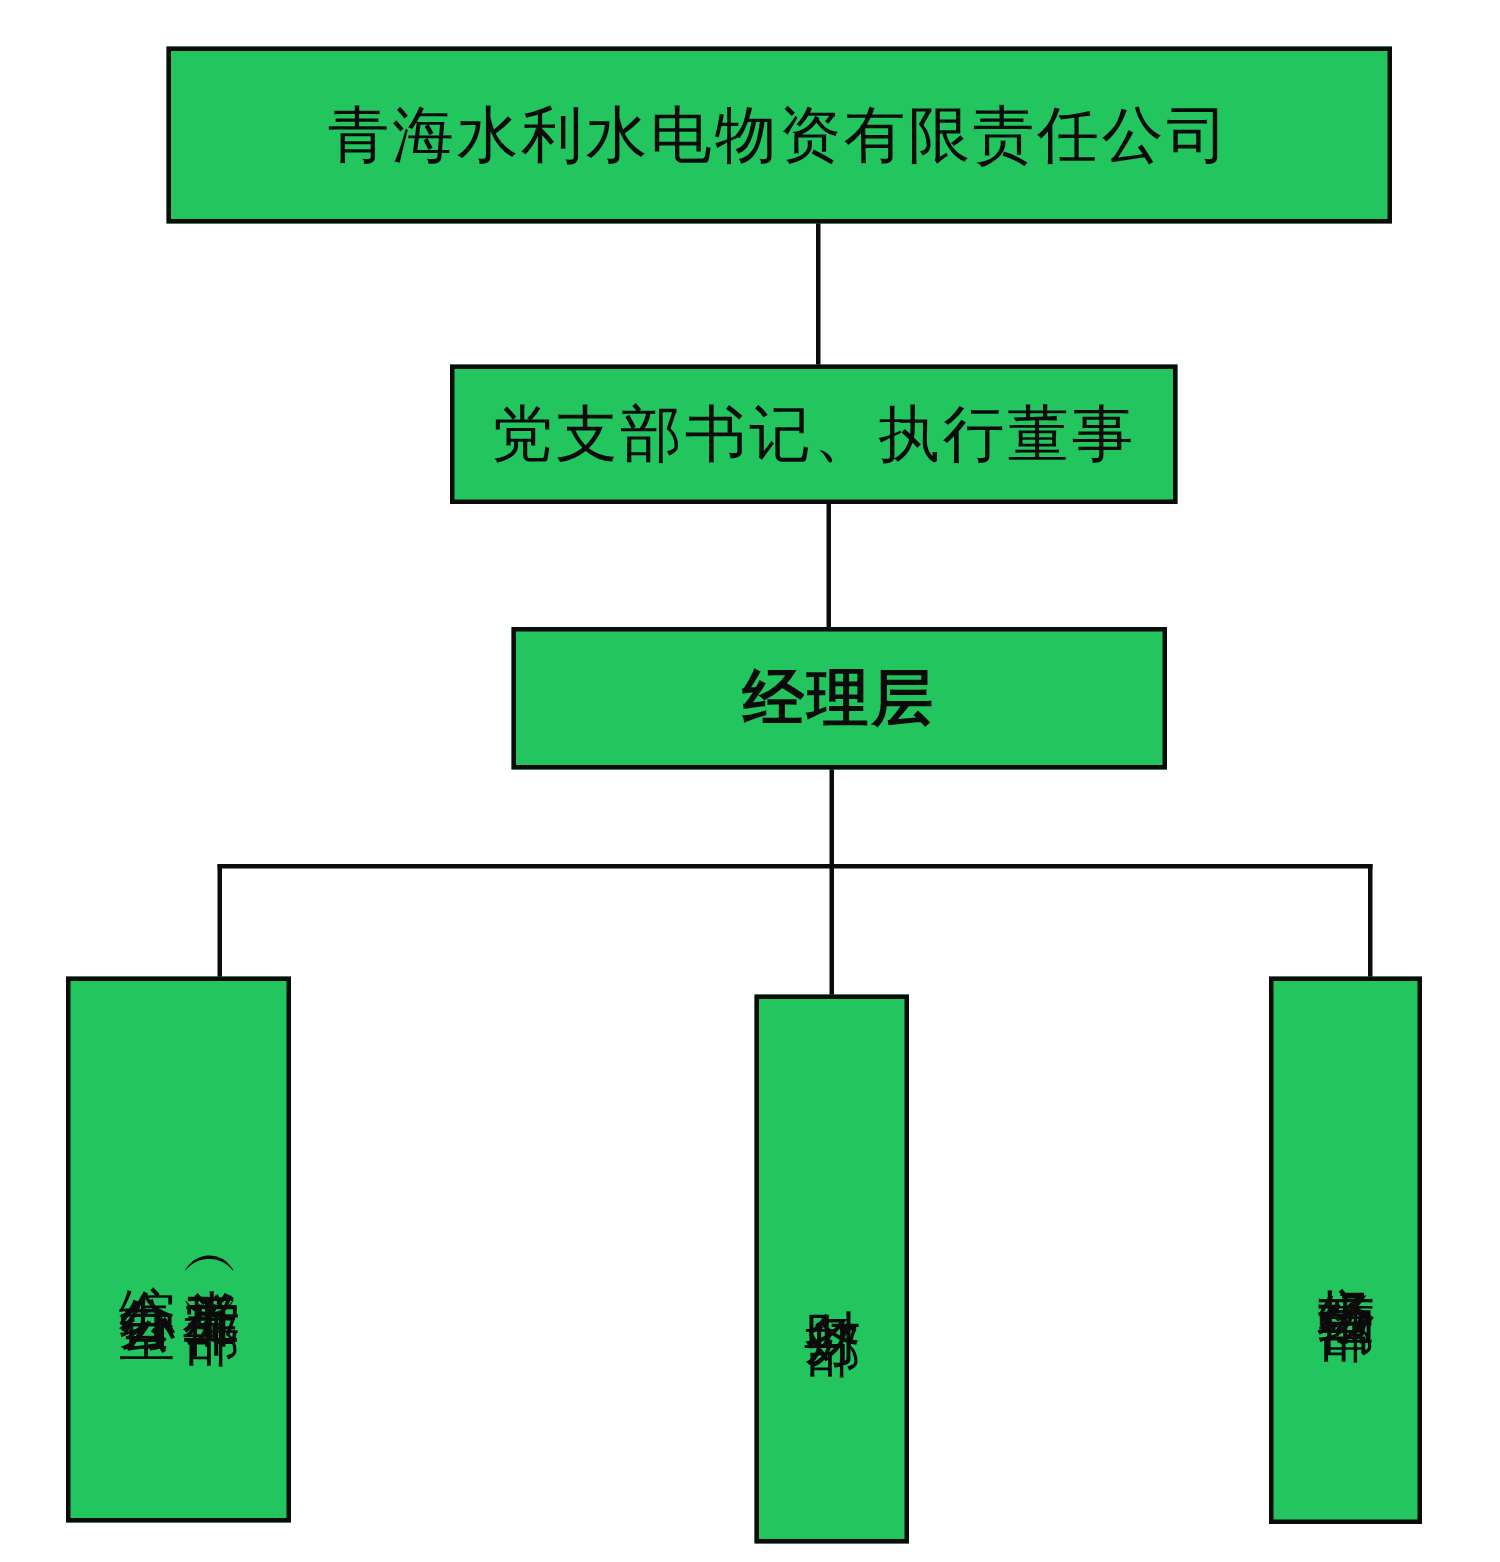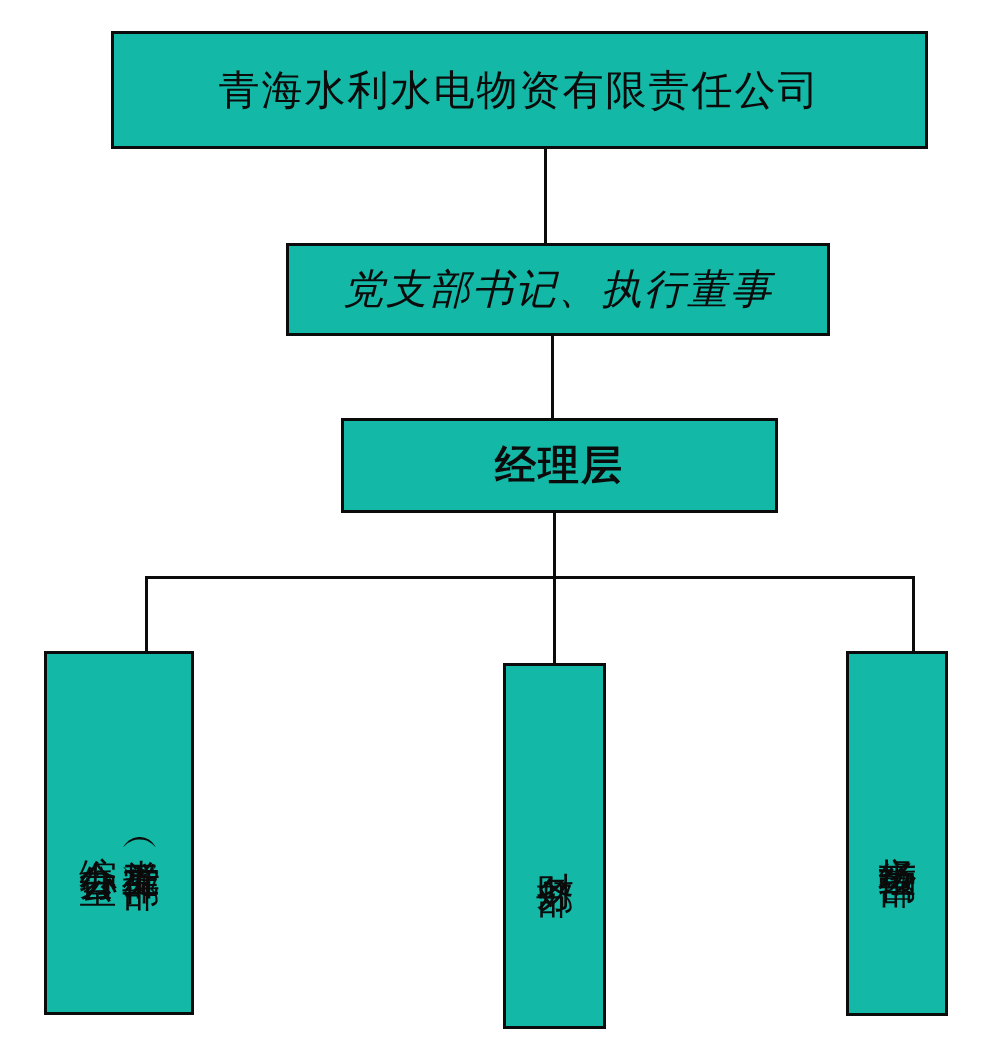--- a/index.html
+++ b/index.html
@@ -13,21 +13,21 @@
     height: 1041px;
     background: #ffffff;
     font-family: "DejaVu Serif", "Liberation Serif", serif;
     overflow: hidden;
   }
 
   
   .node-box {
     position: absolute;
     box-sizing: border-box;
-    background: #14b8a6;
+    background: #22c55e;
     border: 3px solid #0b0b0b;
     display: flex;
     align-items: center;
     justify-content: center;
   }
   .node-label {
     color: #0b0b0b;
     white-space: nowrap;
     line-height: 1.0;
   }
@@ -36,22 +36,22 @@
   .h-box .node-label {
     font-size: 41px;
     letter-spacing: 2px;
   }
 
   #box-company {
     left: 111px; top: 31px;
     width: 817px; height: 118px;
   }
   #box-secretary {
-    left: 286px; top: 243px;
-    width: 544px; height: 93px; font-style: italic;
+    left: 300px; top: 243px;
+    width: 485px; height: 93px;
   }
   #box-manager {
     left: 341px; top: 418px;
     width: 437px; height: 95px; font-weight: bold;
   }
 
   
   .v-box {
     align-items: center;
     justify-content: center;

